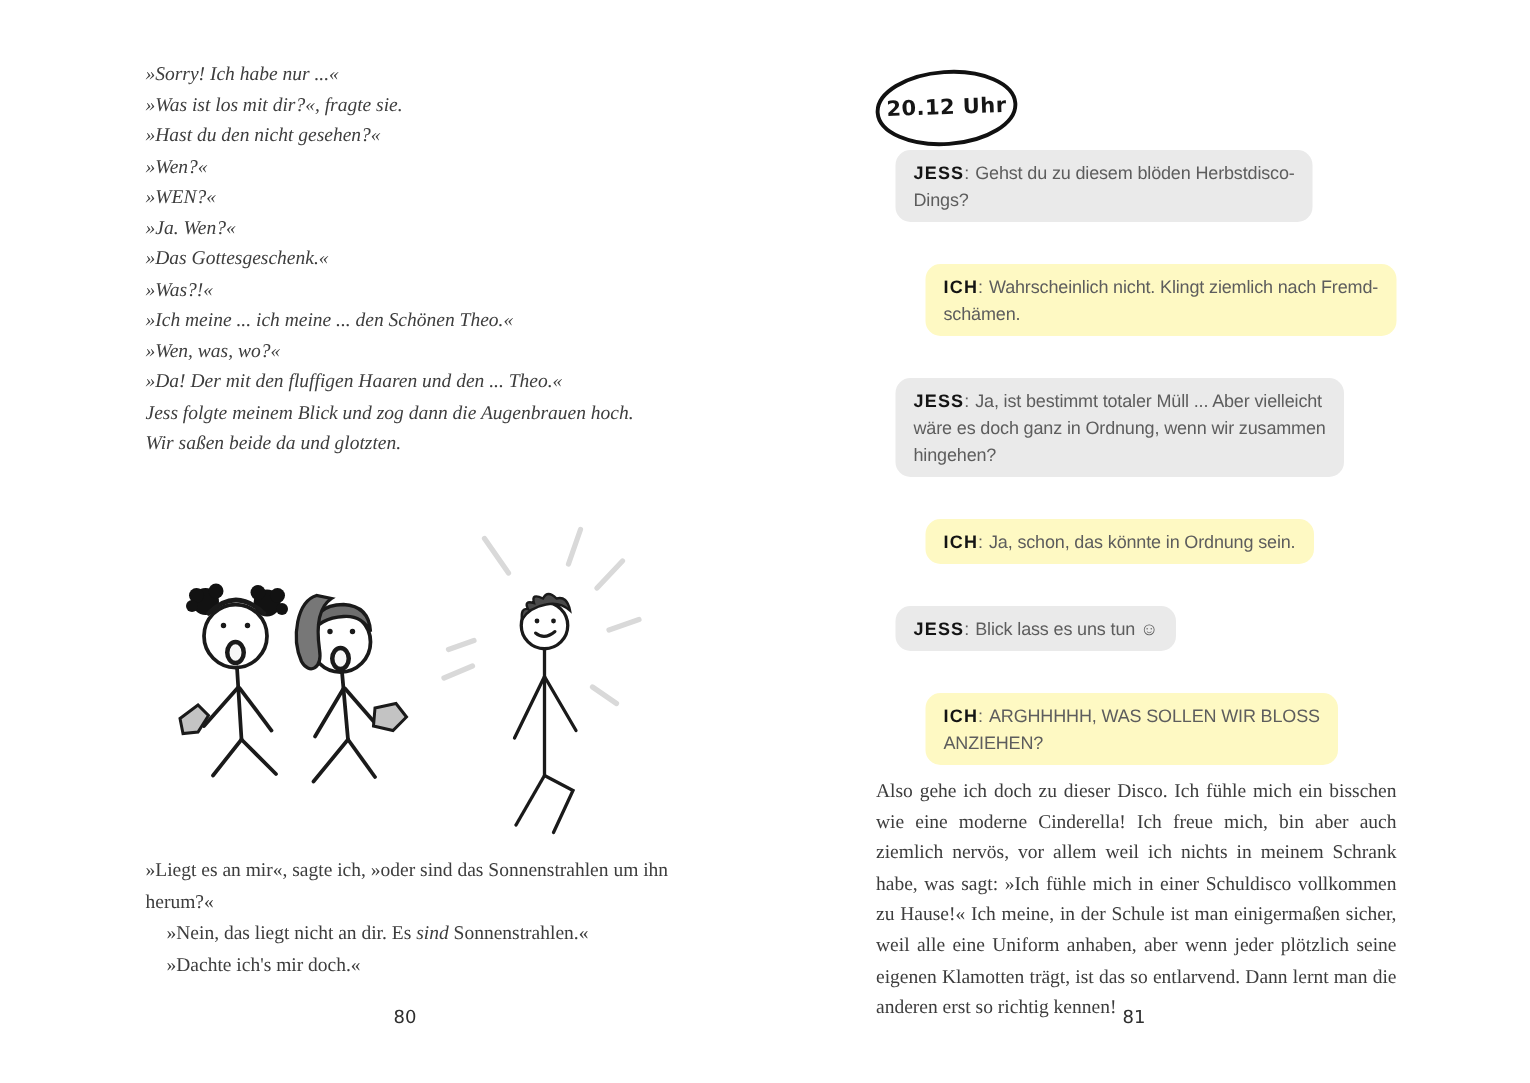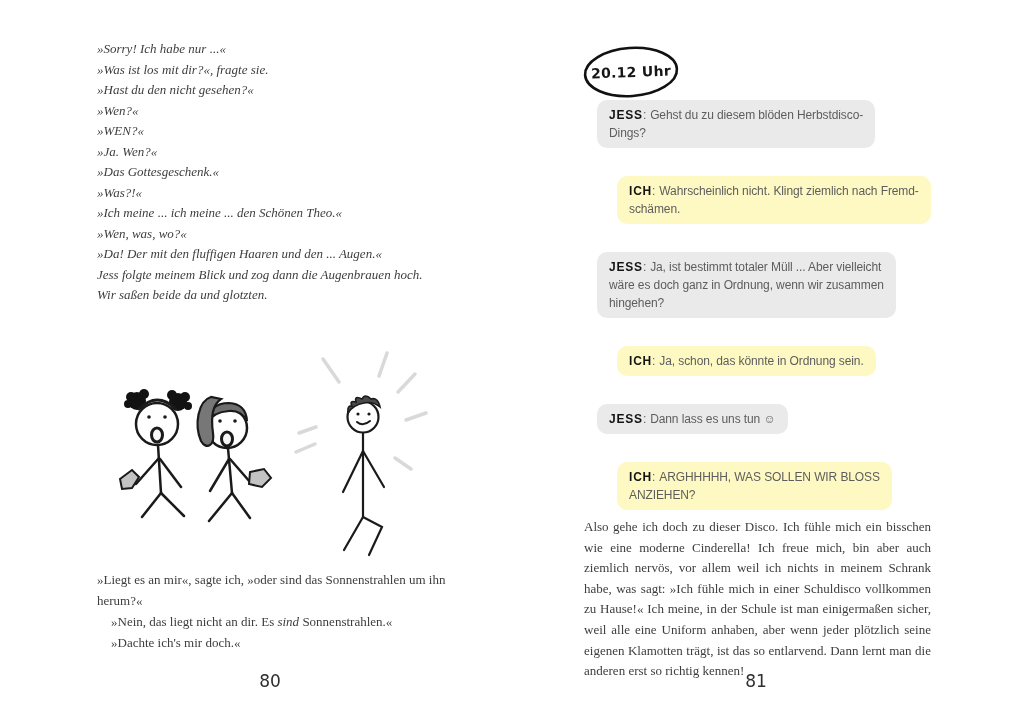--- a/index.html
+++ b/index.html
@@ -20,21 +20,21 @@
 
   .closing {
     position:absolute; left:97px; top:569px; width:356px;
     font-size:13px; line-height:21px;
   }
   .closing .indent { text-indent:14px; }
   .closing em { font-style:italic; }
 
   .page-num {
     position:absolute; width:356px; text-align:center;
-    font-family:"DejaVu Sans", sans-serif; font-size:17px; color:#2e2e2e;
+    font-family:"DejaVu Sans", sans-serif; font-size:12px; color:#2e2e2e;
   }
   .page-num.left  { left:92px;  top:671px; }
   .page-num.right { left:578px; top:671px; }
 
   
   .timestamp { position:absolute; left:581px; top:44px; width:100px; height:56px; }
   .timestamp svg { position:absolute; left:0; top:0; }
   .timestamp .ts-label {
     position:absolute; left:0; top:0; width:100%; height:100%;
     display:flex; align-items:center; justify-content:center;
@@ -69,21 +69,21 @@
   <div class="dline">»Sorry! Ich habe nur ...«</div>
   <div class="dline">»Was ist los mit dir?«, fragte sie.</div>
   <div class="dline">»Hast du den nicht gesehen?«</div>
   <div class="dline">»Wen?«</div>
   <div class="dline">»WEN?«</div>
   <div class="dline">»Ja. Wen?«</div>
   <div class="dline">»Das Gottesgeschenk.«</div>
   <div class="dline">»Was?!«</div>
   <div class="dline">»Ich meine ... ich meine ... den Schönen Theo.«</div>
   <div class="dline">»Wen, was, wo?«</div>
-  <div class="dline">»Da! Der mit den fluffigen Haaren und den ... Augen.«</div>
+  <div class="dline">»Da! Der mit den fluffigen Haaren und den ... Theo.«</div>
   <div class="dline">Jess folgte meinem Blick und zog dann die Augenbrauen hoch.</div>
   <div class="dline">Wir saßen beide da und glotzten.</div>
 </div>
 
 <div class="illustration">
   <svg width="342" height="224" viewBox="0 0 342 224">
 
     <g stroke="#d9d9d9" stroke-width="3.5" stroke-linecap="round" fill="none">
       <path d="M225,18 L241,41"></path>
       <path d="M289,12 L281,35"></path>
@@ -180,21 +180,21 @@
   </div>
   <div class="msg left">
     <span class="speaker">JESS</span><span class="colon">:</span><span class="msg-text">Ja, ist bestimmt totaler Müll ... Aber vielleicht
 wäre es doch ganz in Ordnung, wenn wir zusammen
 hingehen?</span>
   </div>
   <div class="msg right">
     <span class="speaker">ICH</span><span class="colon">:</span><span class="msg-text">Ja, schon, das könnte in Ordnung sein.</span>
   </div>
   <div class="msg left">
-    <span class="speaker">JESS</span><span class="colon">:</span><span class="msg-text">Dann lass es uns tun ☺</span>
+    <span class="speaker">JESS</span><span class="colon">:</span><span class="msg-text">Blick lass es uns tun ☺</span>
   </div>
   <div class="msg right">
     <span class="speaker">ICH</span><span class="colon">:</span><span class="msg-text">ARGHHHHH, WAS SOLLEN WIR BLOSS
 ANZIEHEN?</span>
   </div>
 </div>
 
 <div class="narration">Also gehe ich doch zu dieser Disco. Ich fühle mich ein bisschen wie eine moderne Cinderella! Ich freue mich, bin aber auch ziemlich nervös, vor allem weil ich nichts in meinem Schrank habe, was sagt: »Ich fühle mich in einer Schuldisco vollkommen zu Hause!« Ich meine, in der Schule ist man einigermaßen sicher, weil alle eine Uniform anhaben, aber wenn jeder plötzlich seine eigenen Klamotten trägt, ist das so entlarvend. Dann lernt man die anderen erst so richtig kennen!</div>
 
 <div class="page-num right">81</div>

